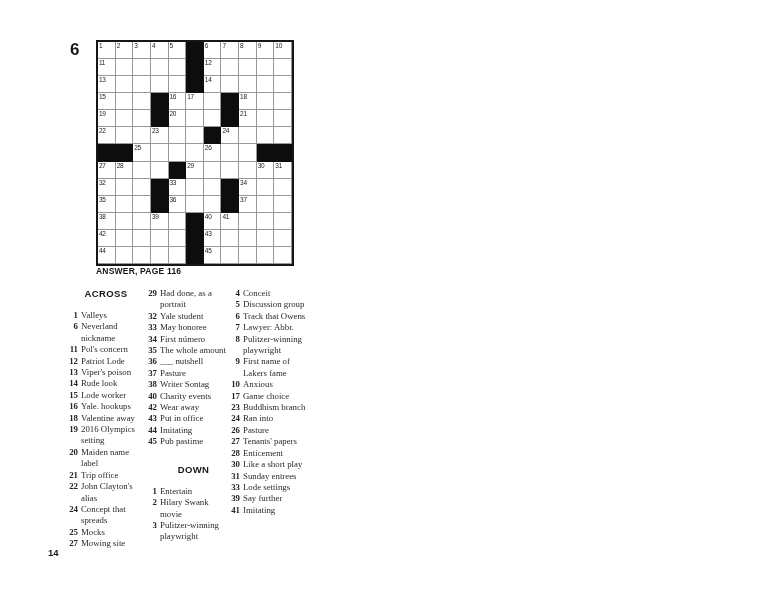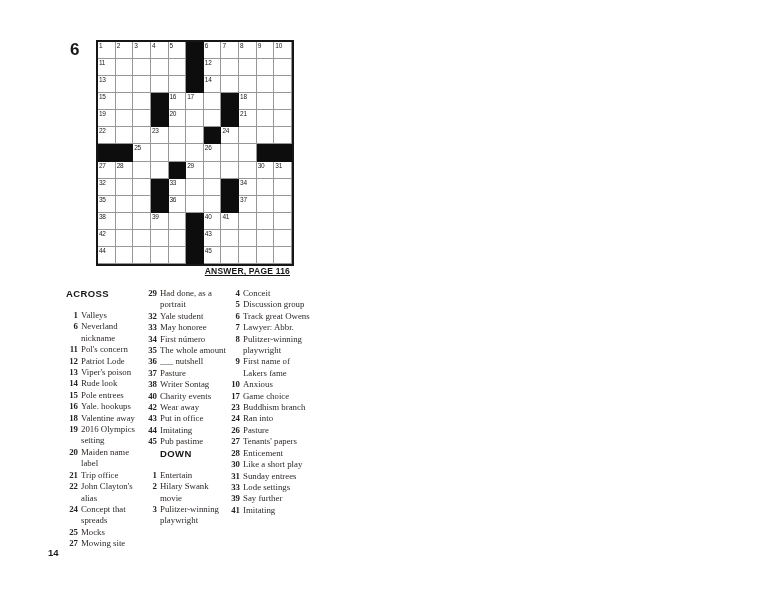--- a/index.html
+++ b/index.html
@@ -9,29 +9,29 @@
   #page-6{left:0;} #page-7{left:391px;}
   .puzzle-number{position:absolute;top:40px;font:700 17px "Liberation Sans",sans-serif;color:#191919;}
   #page-6 .puzzle-number{left:70px;}
   .grid{position:absolute;top:40px;width:194px;height:222px;border:2px solid #161616;
         display:grid;grid-template-columns:repeat(11,1fr);grid-template-rows:repeat(13,1fr);
         background:#fff;box-sizing:content-box;}
   #page-6 .grid{left:96px;}
   .cell{position:relative;border-right:1px solid #979797;border-bottom:1px solid #979797;background:#fff;}
   .cell.black{background:#0d0d0d;border-right-color:#0d0d0d;border-bottom-color:#0d0d0d;}
   .cellnum{position:absolute;top:0px;left:1px;font:400 6.5px "Liberation Sans",sans-serif;color:#222;letter-spacing:-0.3px;}
-  .answer-note{position:absolute;top:266px;width:194px;text-align:right;
-               font:700 8.5px "Liberation Sans",sans-serif;color:#161616;letter-spacing:0.2px;text-decoration:underline;}
+  .answer-note{position:absolute;top:266px;width:194px;
+               font:700 8.5px "Liberation Sans",sans-serif;color:#161616;letter-spacing:0.2px;}
   #page-6 .answer-note{left:96px;}
   .clue-col{position:absolute;top:288px;}
   #page-6 .col-0{left:66px;width:80px;}
   #page-6 .col-1{left:145px;width:82px;}
   #page-6 .col-2{left:228px;width:88px;}
-  .clue-header{font:700 9.5px "Liberation Sans",sans-serif;color:#161616;letter-spacing:0.4px;margin-bottom:11px;}
-  .h-indent{margin-left:15px;margin-top:0;}
+  .clue-header{font:700 9.5px "Liberation Sans",sans-serif;color:#161616;letter-spacing:0.4px;margin-bottom:11px;text-align:center;}
+  .h-indent{margin-left:15px;margin-top:16px;}
   .clue{display:flex;font-size:8.8px;line-height:11.4px;}
   .clue-num{flex:0 0 12px;text-align:right;margin-right:3px;font-weight:700;color:#262220;}
   .clue-text{flex:1 1 auto;}
   .page-number{position:absolute;top:547px;font:700 9.5px "Liberation Sans",sans-serif;color:#191919;}
   #page-6 .page-number{left:48px;}
 </style>
 </head>
 <body>
 
 <div class="page" id="page-6">
@@ -293,21 +293,21 @@
       <div class="clue">
         <span class="clue-num">13</span>
         <span class="clue-text">Viper's poison</span>
       </div>
       <div class="clue">
         <span class="clue-num">14</span>
         <span class="clue-text">Rude look</span>
       </div>
       <div class="clue">
         <span class="clue-num">15</span>
-        <span class="clue-text">Pole entrees</span>
+        <span class="clue-text">Lode worker</span>
       </div>
       <div class="clue">
         <span class="clue-num">16</span>
         <span class="clue-text">Yale. hookups</span>
       </div>
       <div class="clue">
         <span class="clue-num">18</span>
         <span class="clue-text">Valentine away</span>
       </div>
       <div class="clue">
@@ -410,21 +410,21 @@
       <div class="clue">
         <span class="clue-num">4</span>
         <span class="clue-text">Conceit</span>
       </div>
       <div class="clue">
         <span class="clue-num">5</span>
         <span class="clue-text">Discussion group</span>
       </div>
       <div class="clue">
         <span class="clue-num">6</span>
-        <span class="clue-text">Track great Owens</span>
+        <span class="clue-text">Track that Owens</span>
       </div>
       <div class="clue">
         <span class="clue-num">7</span>
         <span class="clue-text">Lawyer: Abbr.</span>
       </div>
       <div class="clue">
         <span class="clue-num">8</span>
         <span class="clue-text">Pulitzer-winning playwright</span>
       </div>
       <div class="clue">

